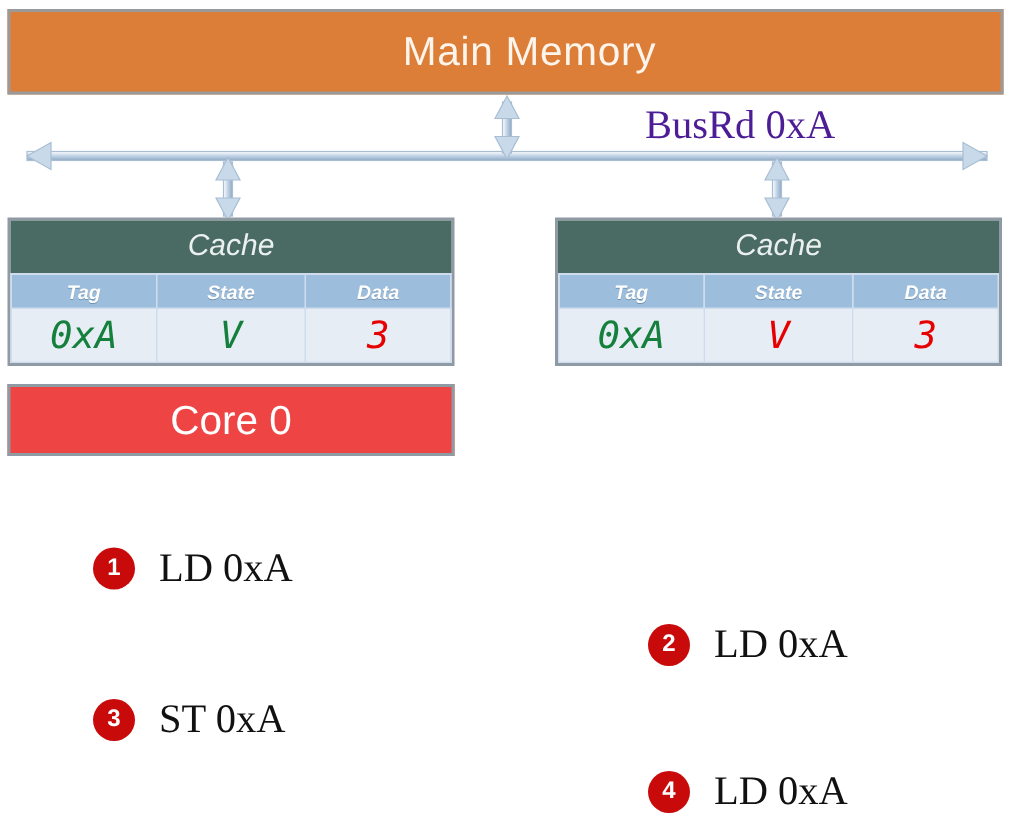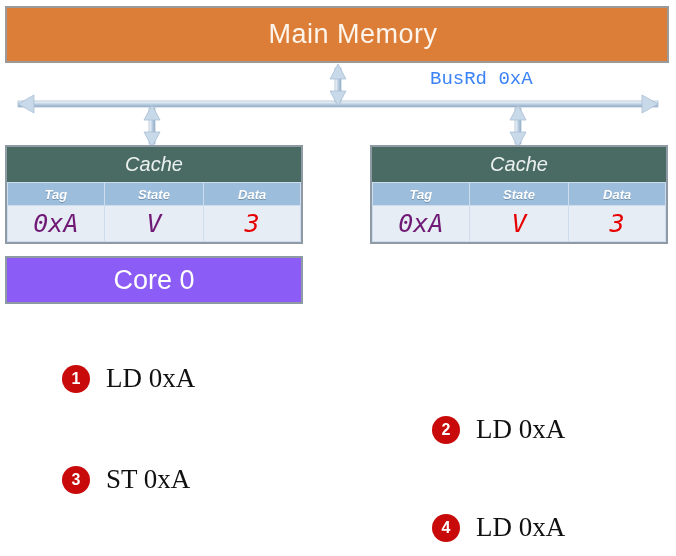--- a/index.html
+++ b/index.html
@@ -41,23 +41,23 @@
     position: absolute;
     left: 0;
     top: 60px;
     width: 676px;
     height: 100px;
   }
   #bus-label {
     position: absolute;
     left: 430px;
     top: 68px;
-    font-family: Liberation Mono, monospace;
-    font-size: 19px;
-    color: #3b82f6;
+    font-family: Liberation Serif, serif;
+    font-size: 27px;
+    color: #4c1d95;
     white-space: pre;
   }
 
   
   .node {
     position: absolute;
     top: 145px;
   }
   .node.left  { left: 5px;   width: 298px; }
   .node.right { left: 370px; width: 298px; }
@@ -89,31 +89,31 @@
     font-weight: bold;
     height: 20px;
     border: 1px solid #cfdced;
     text-shadow: 0 1px 0 rgba(80,110,140,.55);
   }
   .cache-table td {
     background: #E6EDF5;
     height: 33px;
     font-family: "DejaVu Sans Mono", monospace;
     font-size: 25px;
-    color: #701a75;
+    color: #15803d;
     text-align: center;
     border: 1px solid #cfdced;
   }
   .cache-table td.val-red { color: #E60000; }
 
   .core-box {
     margin-top: 12px;
     height: 48px;
     box-sizing: border-box;
-    background: #8b5cf6;
+    background: #ef4444;
     border: 2px solid #8e9aa4;
     display: flex;
     align-items: center;
     justify-content: center;
     color: #FFFFFF;
     font-size: 27px;
   }
 
   
   .instr {

